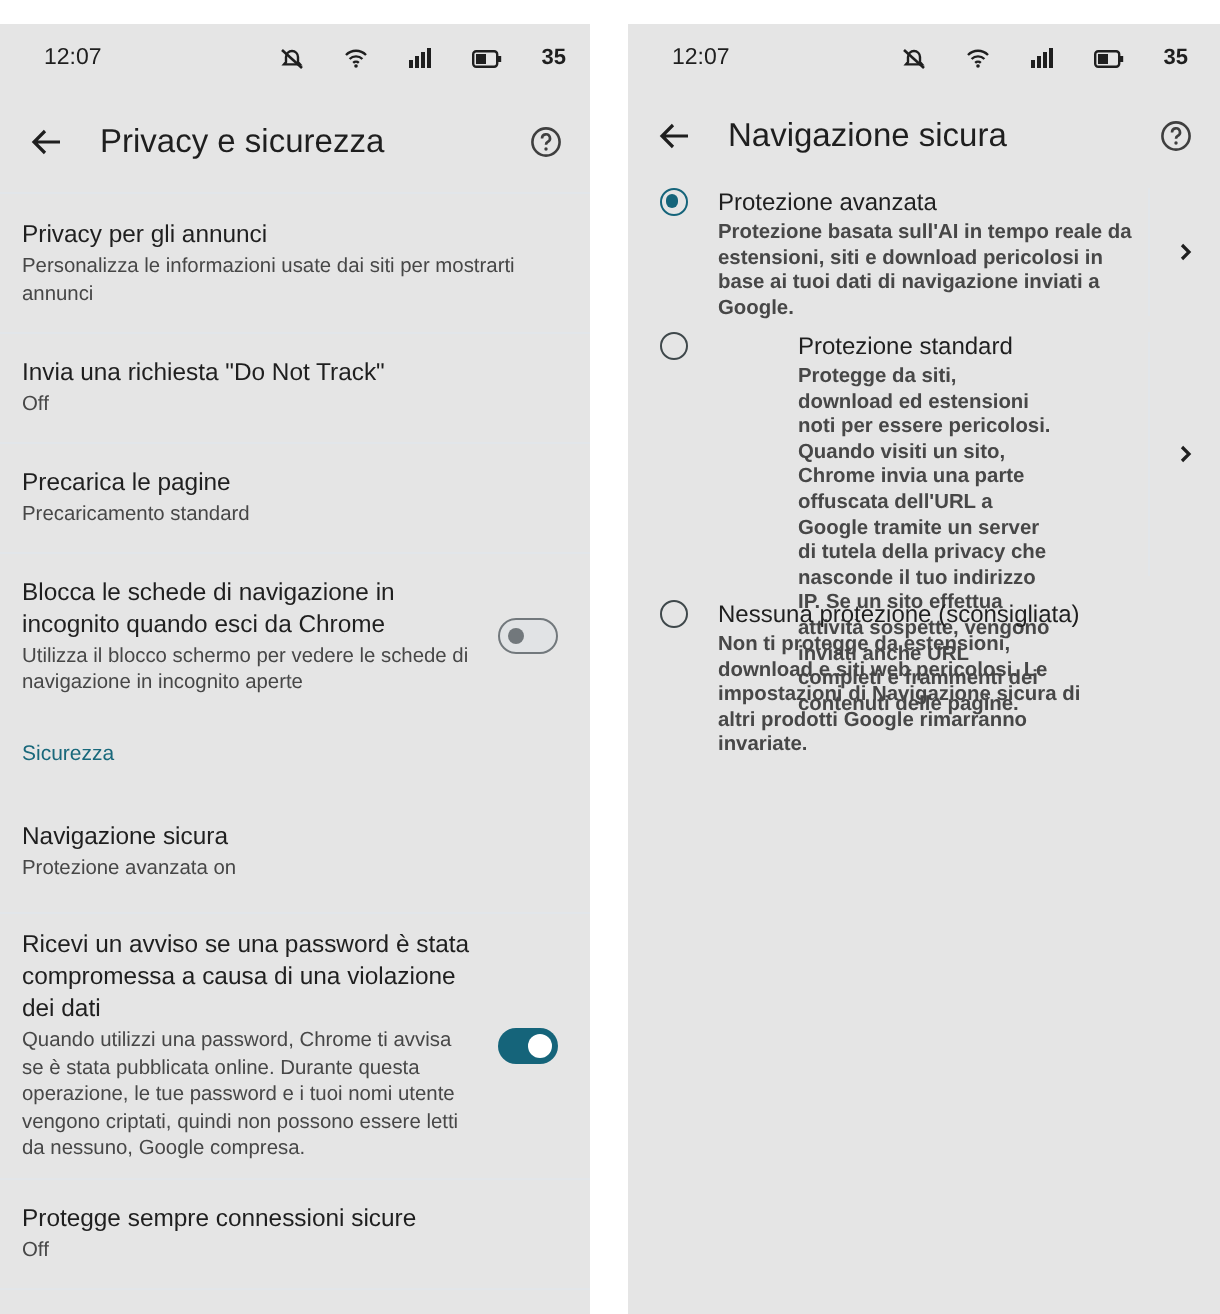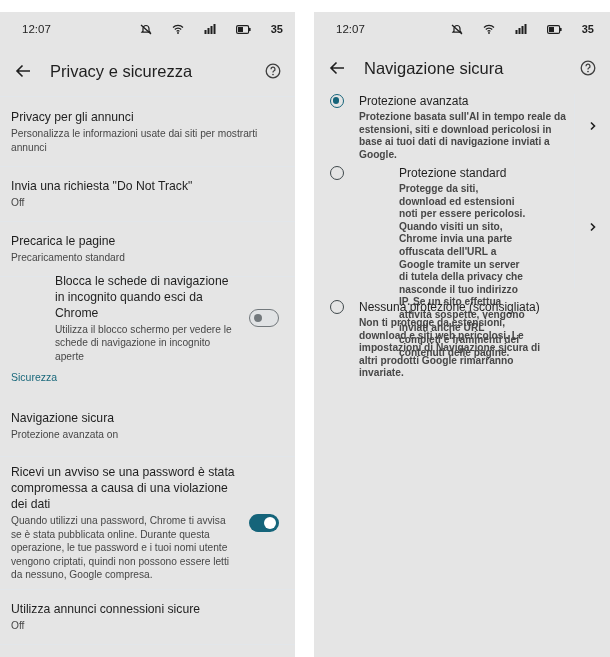--- a/index.html
+++ b/index.html
@@ -114,21 +114,21 @@
         <div class="row-title">Invia una richiesta "Do Not Track"</div>
         <div class="row-sub">Off</div>
       </div>
     </div>
     <div class="row" style="height:55px;">
       <div class="row-text">
         <div class="row-title">Precarica le pagine</div>
         <div class="row-sub">Precaricamento standard</div>
       </div>
     </div>
-    <div class="row noborder" style="height:82px;margin-left:44px;">
+    <div class="row noborder" style="height:82px;">
       <div class="row-text">
         <div class="row-title">Blocca le schede di navigazione in incognito quando esci da Chrome</div>
         <div class="row-sub">Utilizza il blocco schermo per vedere le schede di navigazione in incognito aperte</div>
       </div>
       <div class="toggle off">
           <div class="knob"></div>
         </div>
     </div>
 
     <div class="section-header">Sicurezza</div>
@@ -143,21 +143,21 @@
       <div class="row-text">
         <div class="row-title">Ricevi un avviso se una password è stata compromessa a causa di una violazione dei dati</div>
         <div class="row-sub">Quando utilizzi una password, Chrome ti avvisa se è stata pubblicata online. Durante questa operazione, le tue password e i tuoi nomi utente vengono criptati, quindi non possono essere letti da nessuno, Google compresa.</div>
       </div>
       <div class="toggle on">
           <div class="knob"></div>
         </div>
     </div>
     <div class="row" style="height:55px;">
       <div class="row-text">
-        <div class="row-title">Utilizza annunci connessioni sicure</div>
+        <div class="row-title">Protegge sempre connessioni sicure</div>
         <div class="row-sub">Off</div>
       </div>
     </div>
   </div>
 
   <div class="gesture-bar"></div>
 </div>
 
 <div class="panel right">
   <div class="statusbar">

